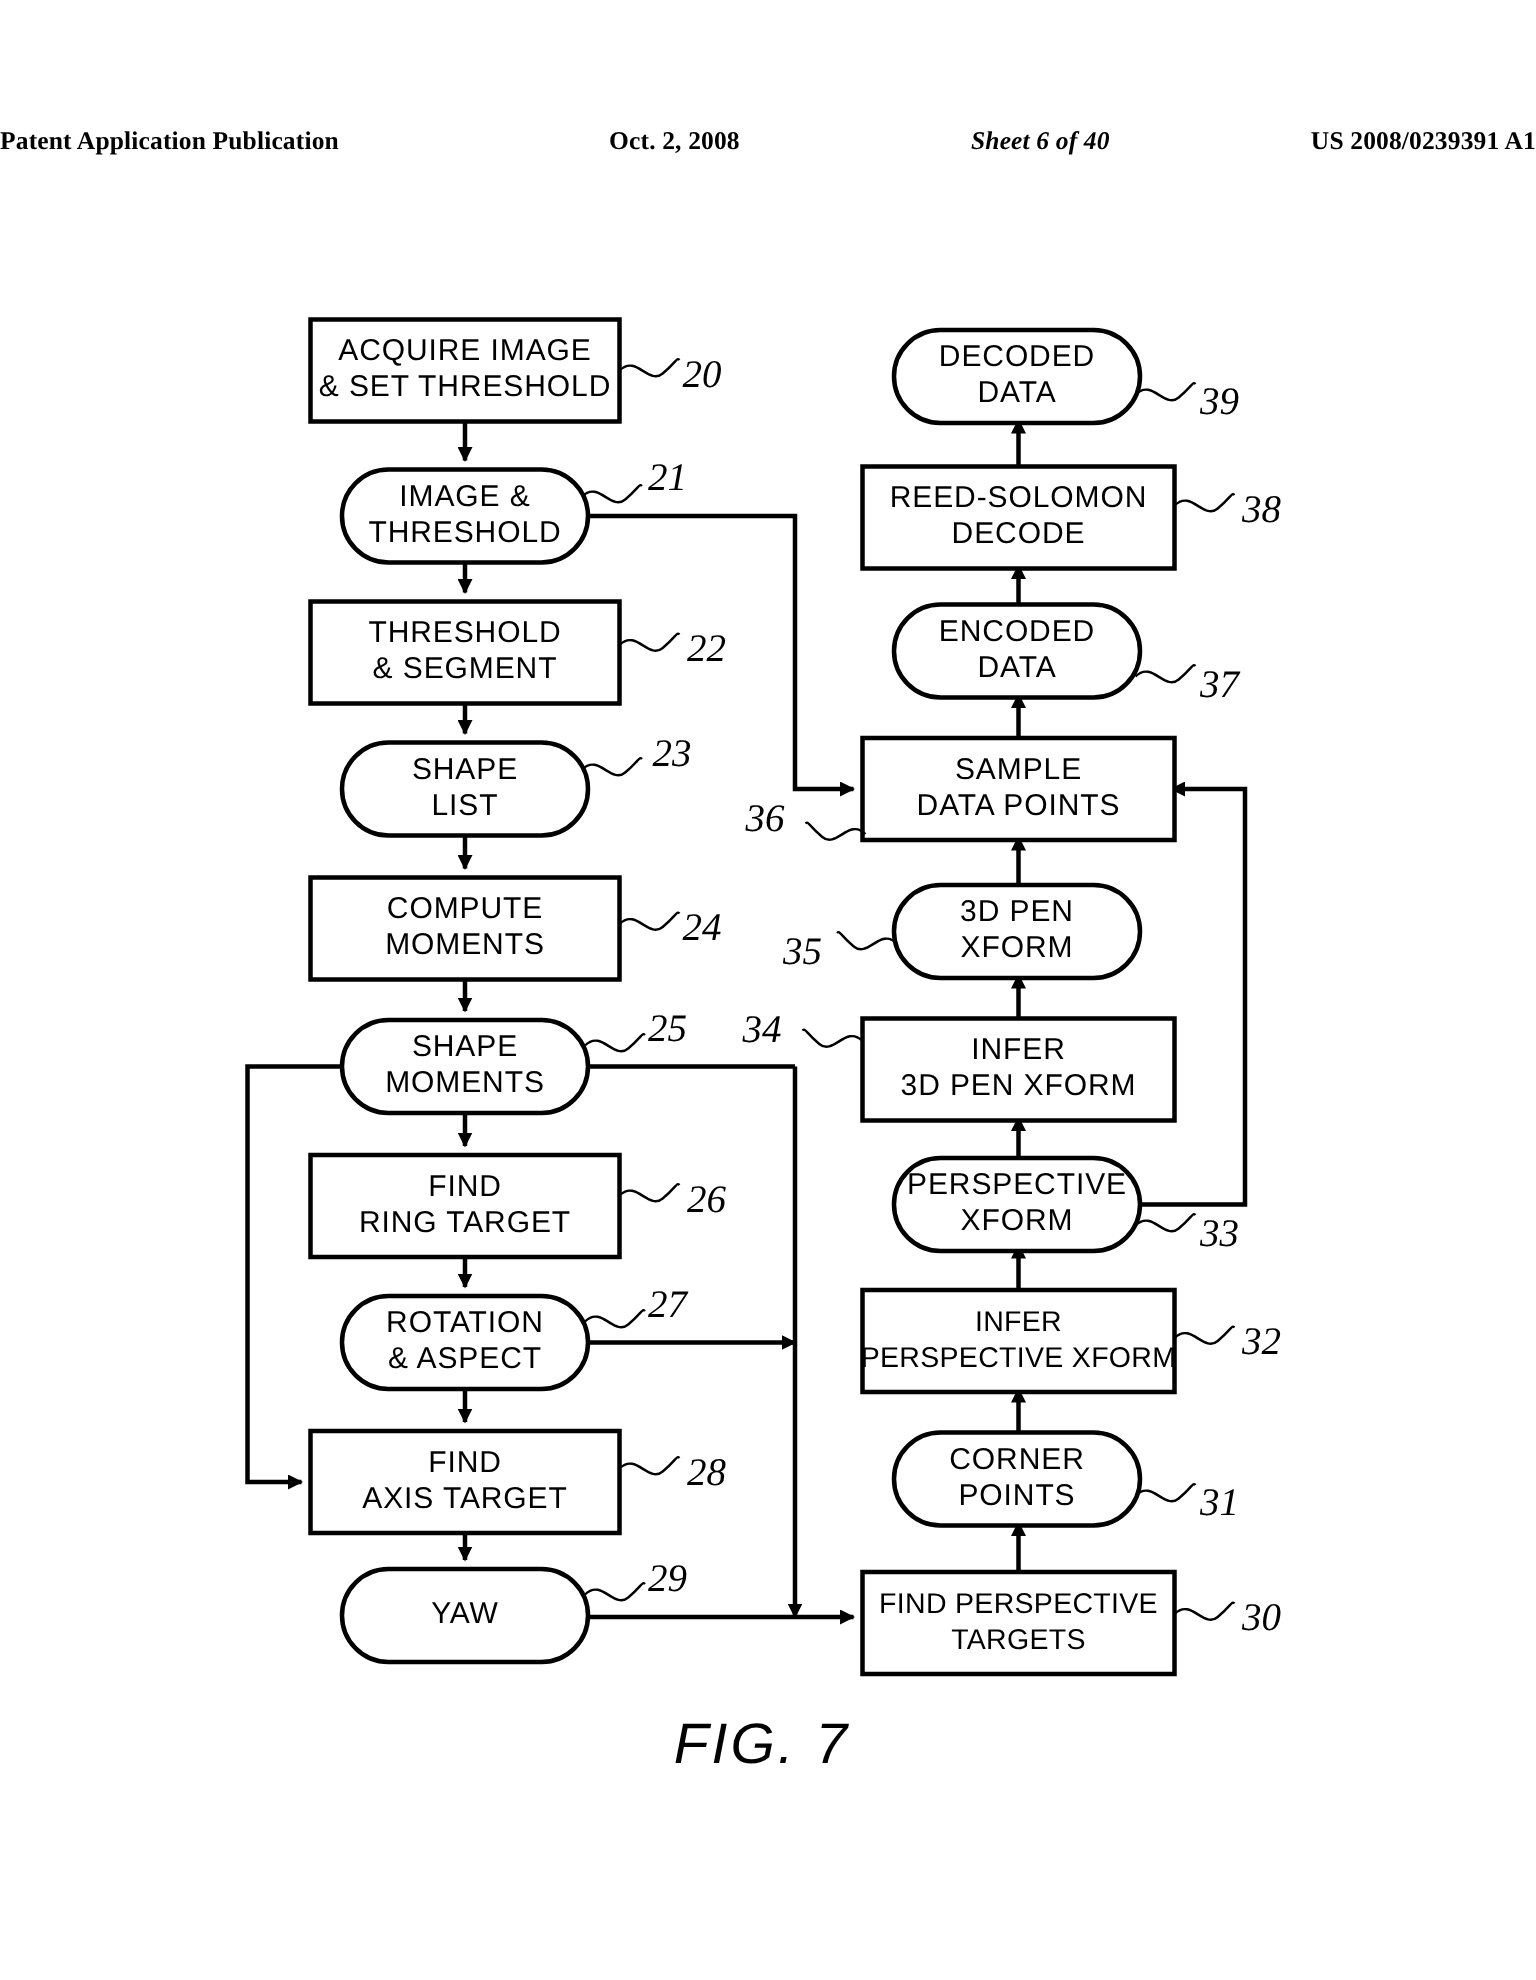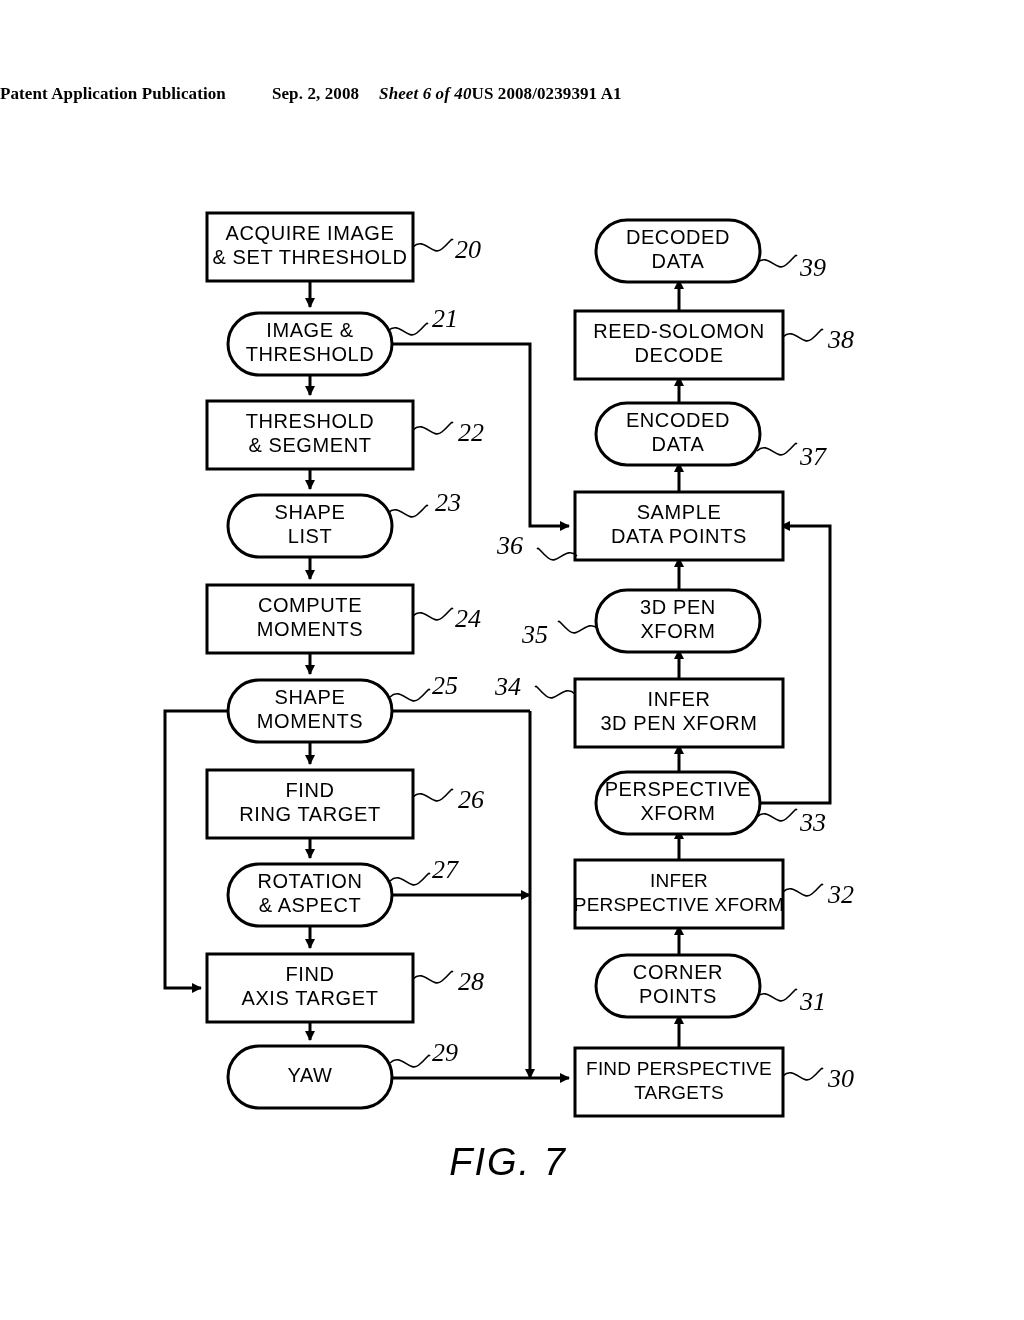--- a/index.html
+++ b/index.html
@@ -15,21 +15,21 @@
     font-family: "Liberation Sans", sans-serif;
     overflow: hidden;
   }
   #header {
     position: absolute;
     left: 0;
     top: 84px;
     width: 1024px;
     height: 32px;
     display: flex;
-    justify-content: flex-start;
+    justify-content: space-between;
     align-items: baseline;
     font-family: "Liberation Serif", serif;
     font-weight: bold;
     font-size: 17px;
     color: #000000;
     letter-spacing: 0.1px;
     white-space: nowrap;
   }
   #header .hdr-pub { }
   #header .hdr-date { margin-left: 46px; }
@@ -84,21 +84,21 @@
     fill: none;
   }
 </style>
 </head>
 <body>
 
 <div id="page">
 
   <div id="header">
     <span class="hdr-pub">Patent Application Publication</span>
-    <span class="hdr-date">Sep. 2, 2008</span>
+    <span class="hdr-date">Oct. 2, 2008</span>
     <span class="hdr-sheet">Sheet 6 of 40</span>
     <span class="hdr-num">US 2008/0239391 A1</span>
   </div>
 
   <svg id="figure-svg" width="1024" height="1320" viewBox="0 0 1024 1320">
     <defs>
       <marker id="arrow-down" markerWidth="10" markerHeight="10" refX="5" refY="9" orient="0" markerUnits="userSpaceOnUse">
         <path d="M 0 0 L 10 0 L 5 10 Z" fill="#000000"></path>
       </marker>
       <marker id="arrow-up" markerWidth="10" markerHeight="10" refX="5" refY="9" orient="0" markerUnits="userSpaceOnUse">

